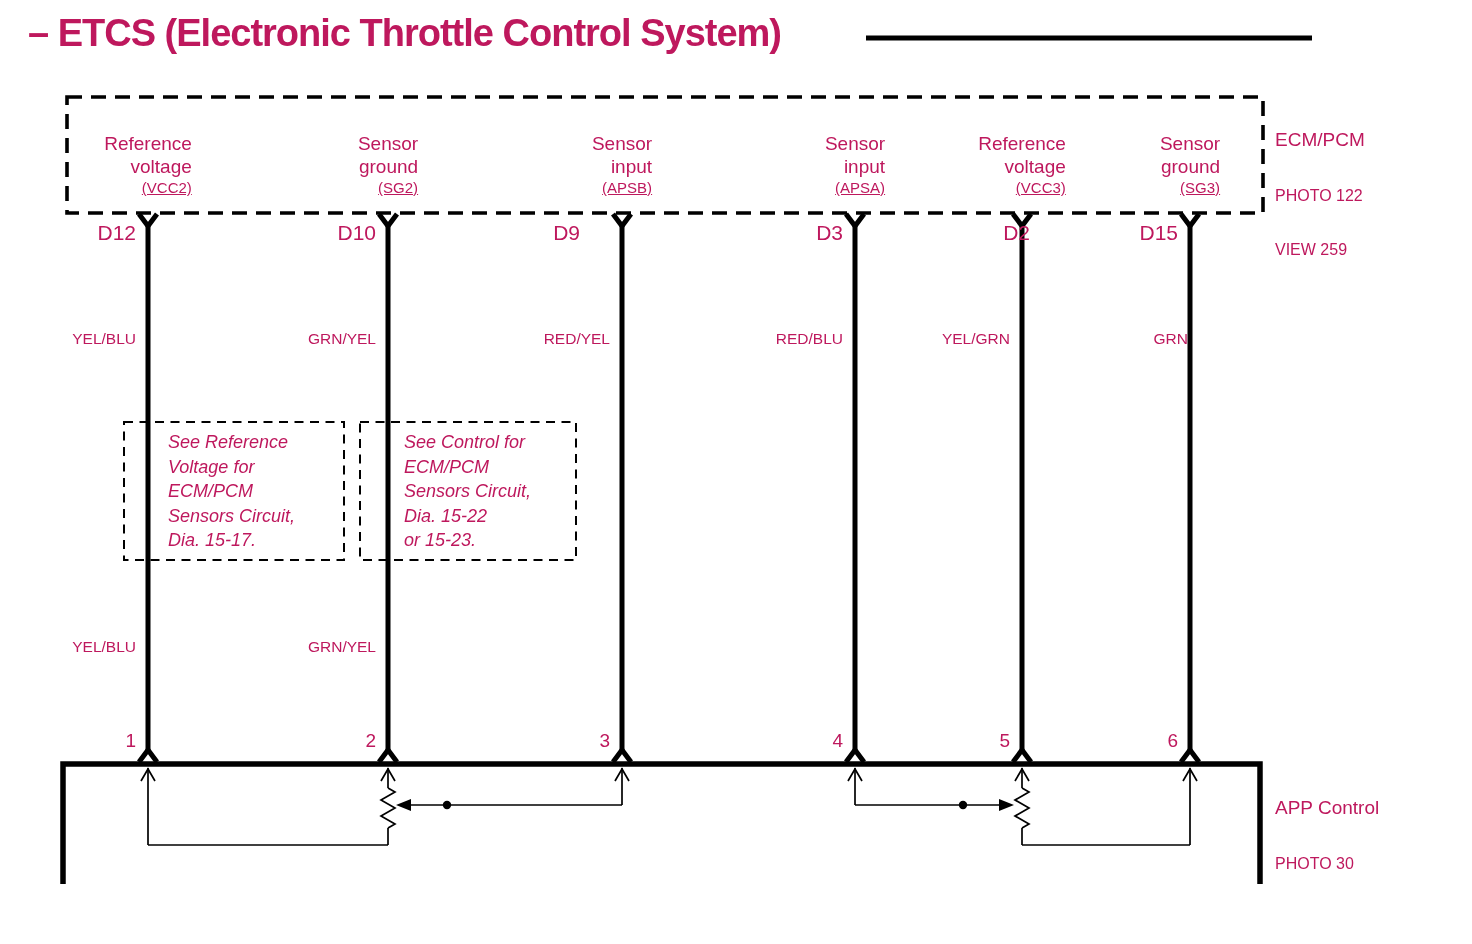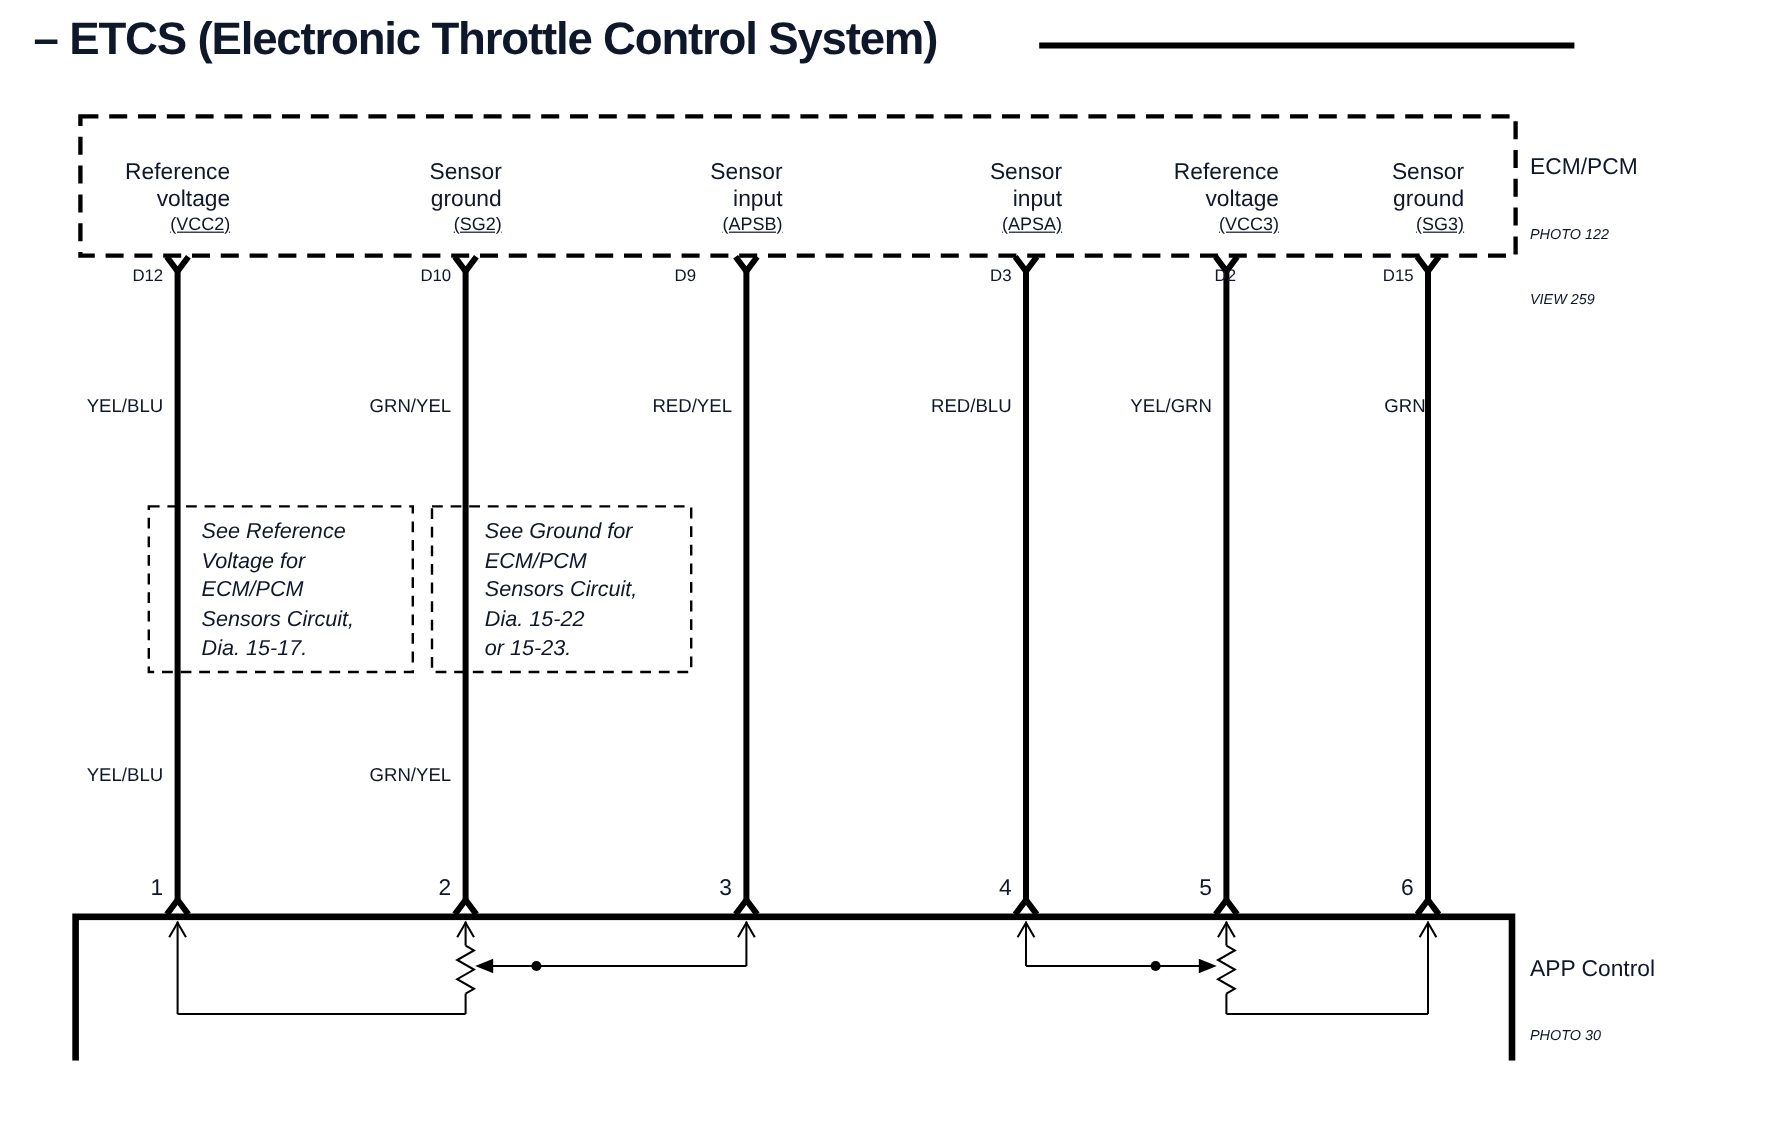--- a/index.html
+++ b/index.html
@@ -1,35 +1,35 @@
 <!DOCTYPE html>
 <html><head>
 <meta charset="utf-8">
 <style>
   html,body{margin:0;padding:0;background:#ffffff;}
   #stage{
     position:relative;width:1472px;height:884px;background:#ffffff;
-    font-family:"Liberation Sans", sans-serif;color:#0f172a;overflow:hidden;
+    font-family:"Liberation Sans", sans-serif;color:#be185d;overflow:hidden;
   }
   #schematic{position:absolute;left:0;top:0;z-index:1;}
   .txt{position:absolute;z-index:2;white-space:pre;}
   .title{
     left:28px;top:12px;font-size:38px;font-weight:bold;letter-spacing:-1px;
   }
   .hdr{
     position:absolute;top:132px;transform:translateX(-50%);text-align:right;
     z-index:2;font-size:19px;line-height:23px;
   }
   .hdr-sub{font-size:15px;line-height:19px;text-decoration:underline;}
-  .pin-label{position:absolute;top:221px;font-size:14px;text-align:right;z-index:2;}
+  .pin-label{position:absolute;top:221px;font-size:21px;text-align:right;z-index:2;}
   .num-label{position:absolute;top:730px;font-size:19px;text-align:right;z-index:2;}
   .color-top{position:absolute;top:330px;font-size:15.5px;text-align:right;z-index:2;}
   .color-bot{position:absolute;top:638px;font-size:15.5px;text-align:right;z-index:2;}
   .unit-name{font-size:19px;line-height:23px;}
-  .unit-meta{font-size:12px;line-height:17.5px;font-style:italic;}
+  .unit-meta{font-size:16px;line-height:17.5px;}
   .ecm-block{left:1275px;top:92px;}
   .app-block{left:1275px;top:760px;}
   .note-text{position:absolute;z-index:2;font-size:18px;line-height:24.6px;font-style:italic;}
   .note-1{left:168px;top:430px;}
   .note-2{left:404px;top:430px;}
 </style>
 </head>
 <body>
 
 <div id="stage">
@@ -190,20 +190,20 @@
   <div class="num-label" style="right:294px">6</div>
 
   <div class="note-text note-1">
     <div>See Reference</div>
     <div>Voltage for</div>
     <div>ECM/PCM</div>
     <div>Sensors Circuit,</div>
     <div>Dia. 15-17.</div>
   </div>
   <div class="note-text note-2">
-    <div>See Ground for</div>
+    <div>See Control for</div>
     <div>ECM/PCM</div>
     <div>Sensors Circuit,</div>
     <div>Dia.   15-22</div>
     <div>or 15-23.</div>
   </div>
 
 </div>
 
 </body></html>

